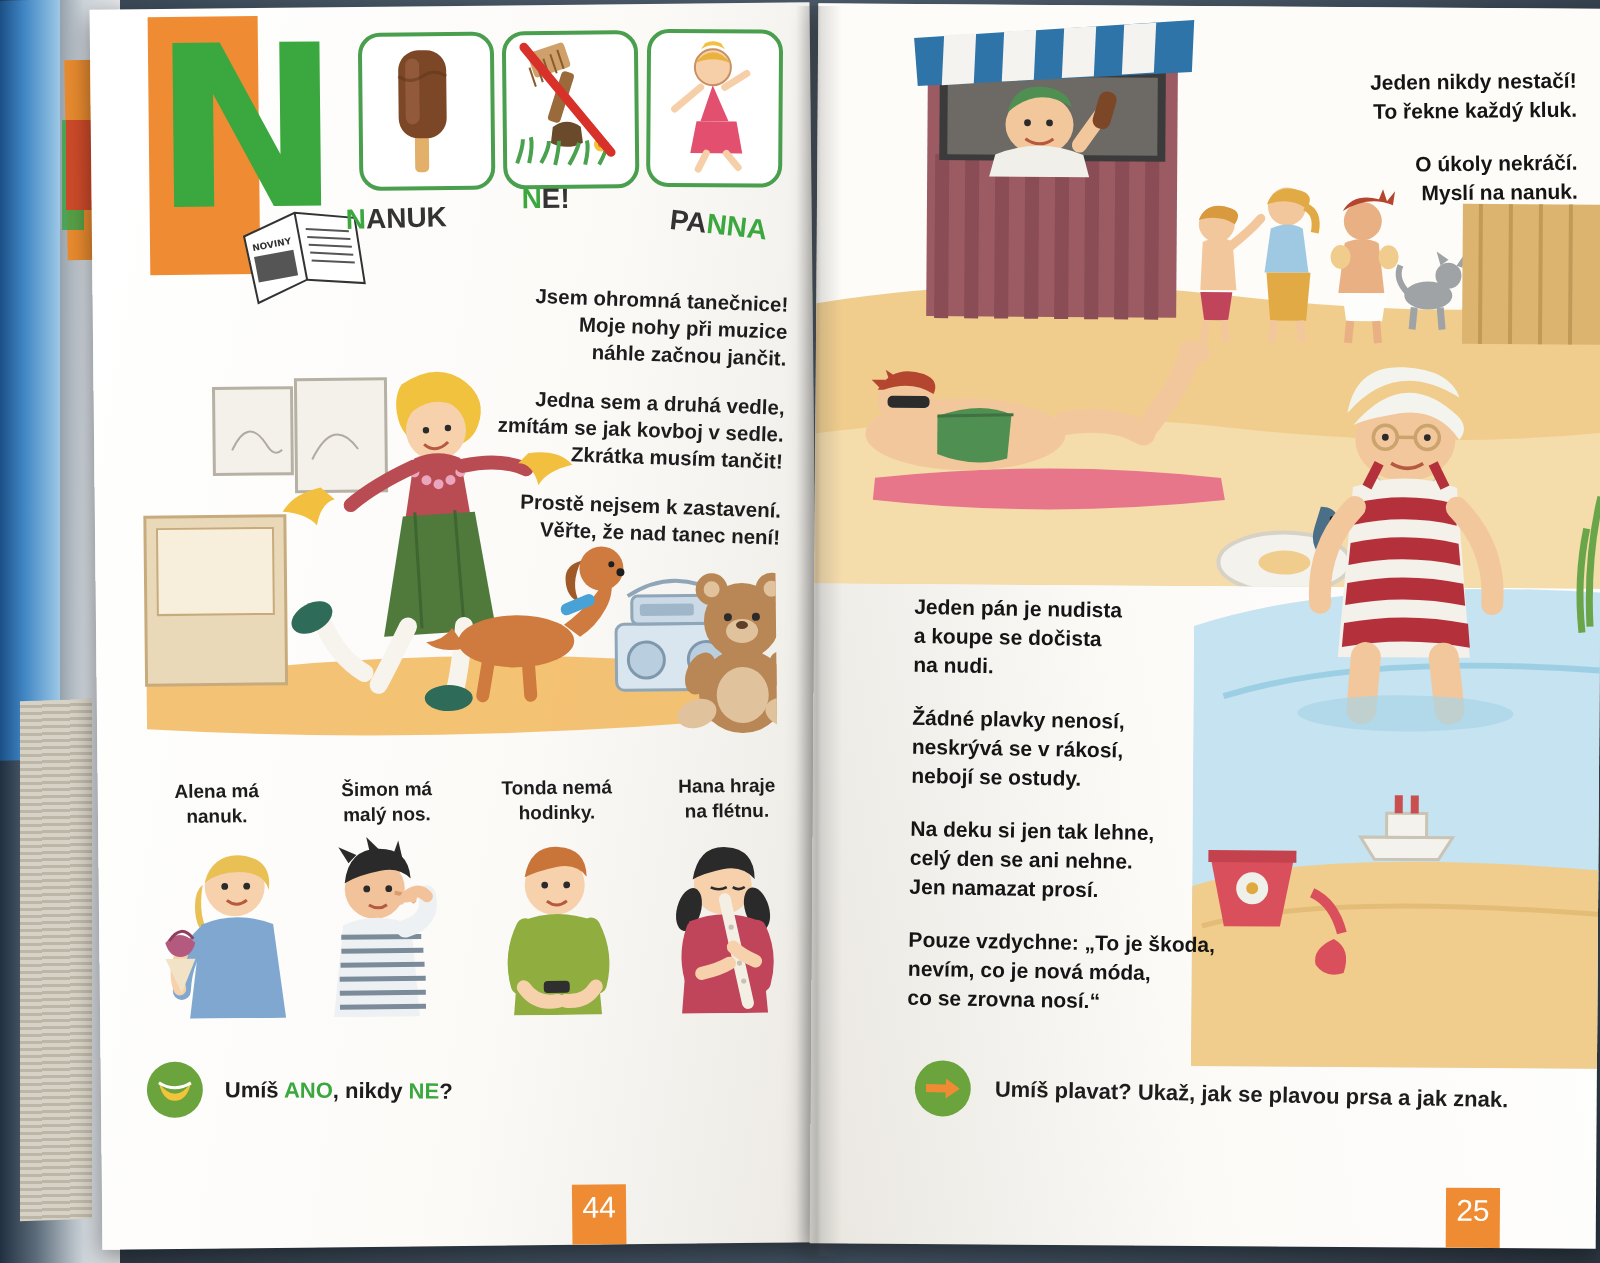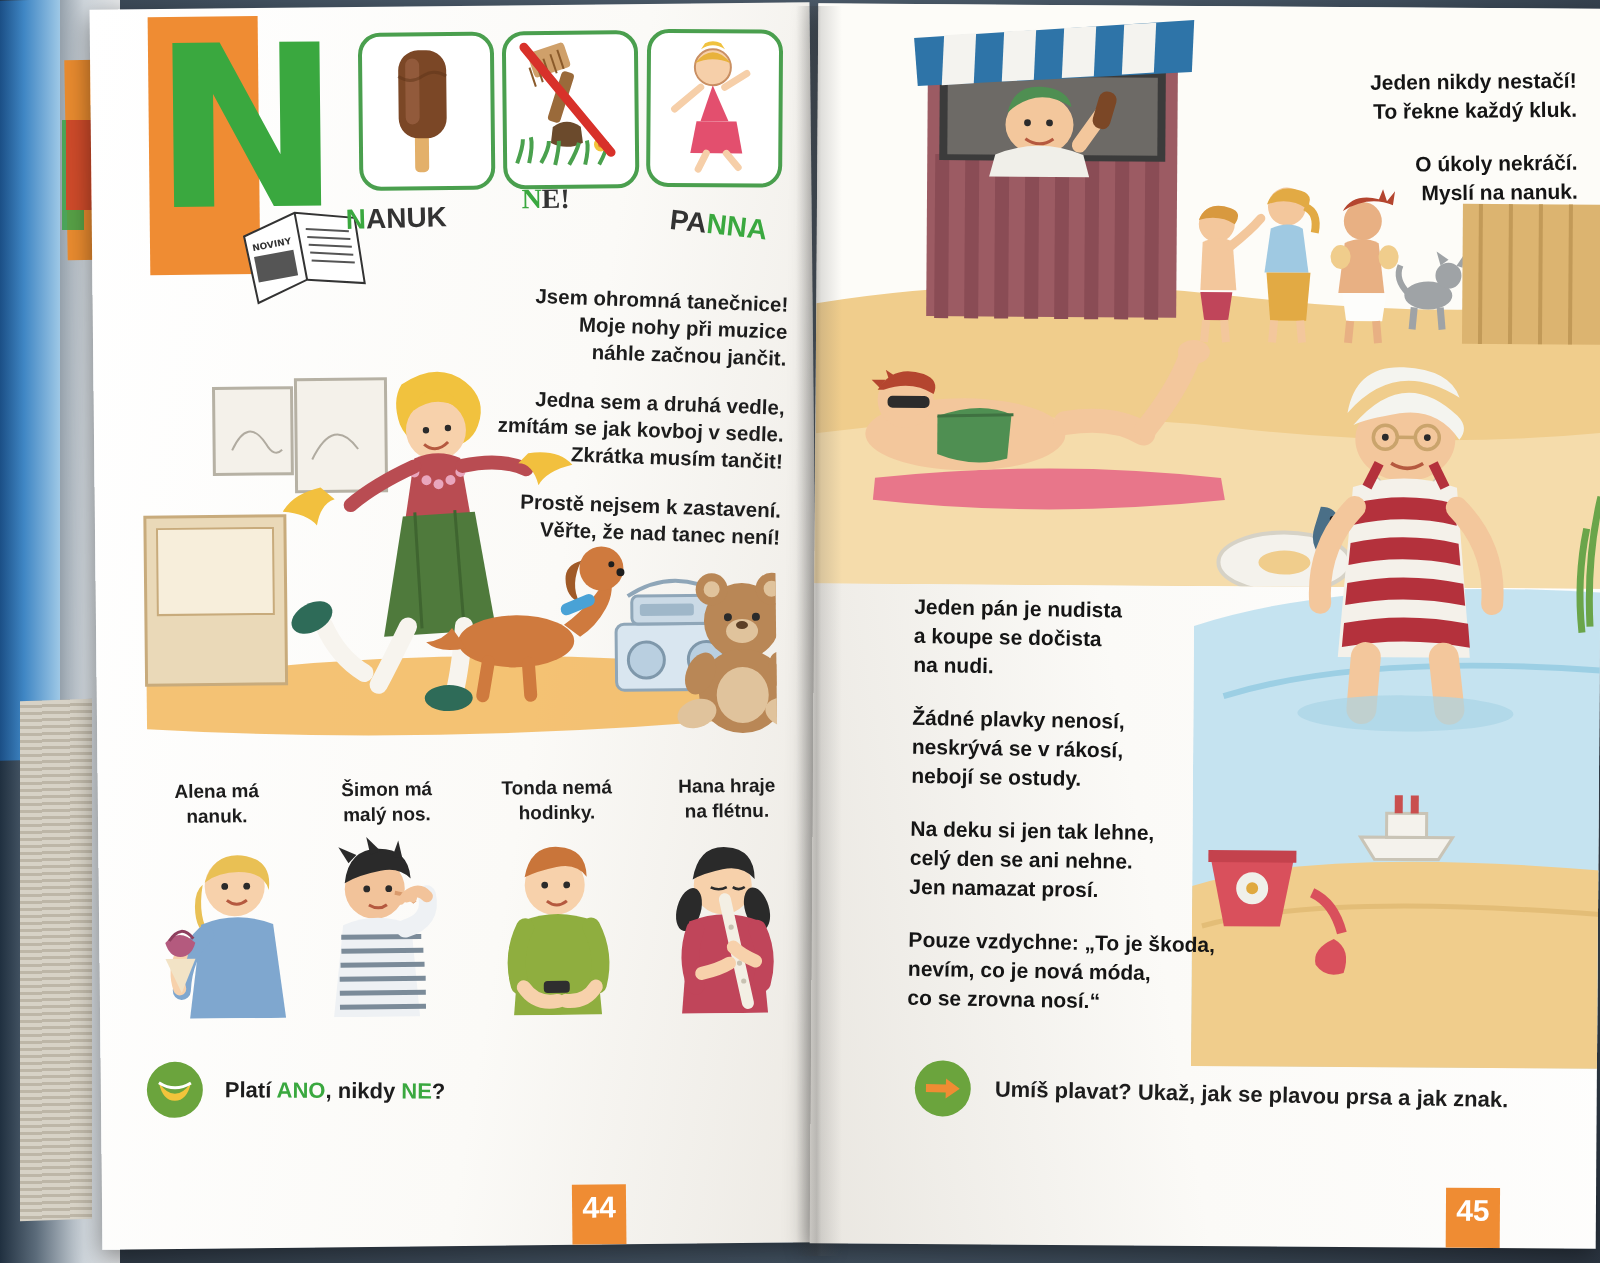--- a/index.html
+++ b/index.html
@@ -129,21 +129,21 @@
   .card1 { left: 268px; }
   .card2 { left: 412px; }
   .card3 { left: 556px; transform: rotate(1deg); }
   .word {
     position: absolute;
     font-size: 28px;
     font-weight: bold;
     color: #333;
   }
   .w1 { left: 254px; top: 196px; transform: rotate(-1deg); }
-  .w2 { left: 430px; top: 178px; font-family: Liberation Serif, serif; }
+  .w2 { left: 430px; top: 178px; }
   .w3 { left: 578px; top: 206px; transform: rotate(7deg); }
   .w-green { color: #3aa83f; }
   .poem-left {
     position: absolute;
     left: 330px; top: 280px;
     width: 360px;
     text-align: right;
     font-size: 20.5px;
     line-height: 27px;
     font-weight: bold;
@@ -192,21 +192,21 @@
     font-weight: bold;
     color: #1d1d1d;
   }
   .page-num {
     position: absolute;
     bottom: 0;
     width: 54px; height: 60px;
     background: #ef8c33;
     color: #fff;
     font-size: 30px;
-    font-weight: bold;
+    font-weight: normal;
     display: flex;
     align-items: flex-start;
     justify-content: center;
     padding-top: 6px;
     box-sizing: border-box;
   }
   .pn-left { left: 470px; }
   .pn-right { left: 636px; }
   
   .scene-top {
@@ -559,21 +559,21 @@
       </div>
 
       <div class="footer-left">
         <div class="circle-icon">
           <svg width="40" height="30" viewBox="0 0 40 30">
             <path d="M4 8 q16 22 32 0 q-4 18 -16 18 q-12 0 -16 -18Z" fill="#f2c43b"></path>
             <path d="M4 8 q16 10 32 0" fill="none" stroke="#fff" stroke-width="3"></path>
           </svg>
         </div>
         <div class="footer-text">
-          <span>Platí </span><span class="w-green">ANO</span><span>, nikdy </span><span class="w-green">NE</span><span>?</span>
+          <span>Umíš </span><span class="w-green">ANO</span><span>, nikdy </span><span class="w-green">NE</span><span>?</span>
         </div>
       </div>
 
       <div class="page-num pn-left">44</div>
     </div>
 
     <div class="page page-right">
 
       <svg class="scene-top" width="786" height="580" viewBox="0 0 786 580">
 
@@ -776,18 +776,18 @@
 
       <div class="footer-right">
         <div class="circle-icon-arrow">
           <svg width="34" height="24" viewBox="0 0 34 24">
             <path d="M0 8 L20 8 L20 2 L34 12 L20 22 L20 16 L0 16 Z" fill="#ef8c33"></path>
           </svg>
         </div>
         <div class="footer-text">Umíš plavat? Ukaž, jak se plavou prsa a jak znak.</div>
       </div>
 
-      <div class="page-num pn-right">45</div>
+      <div class="page-num pn-right">25</div>
     </div>
 
     <div class="gutter"></div>
   </div>
 </div>
 
 </body></html>

